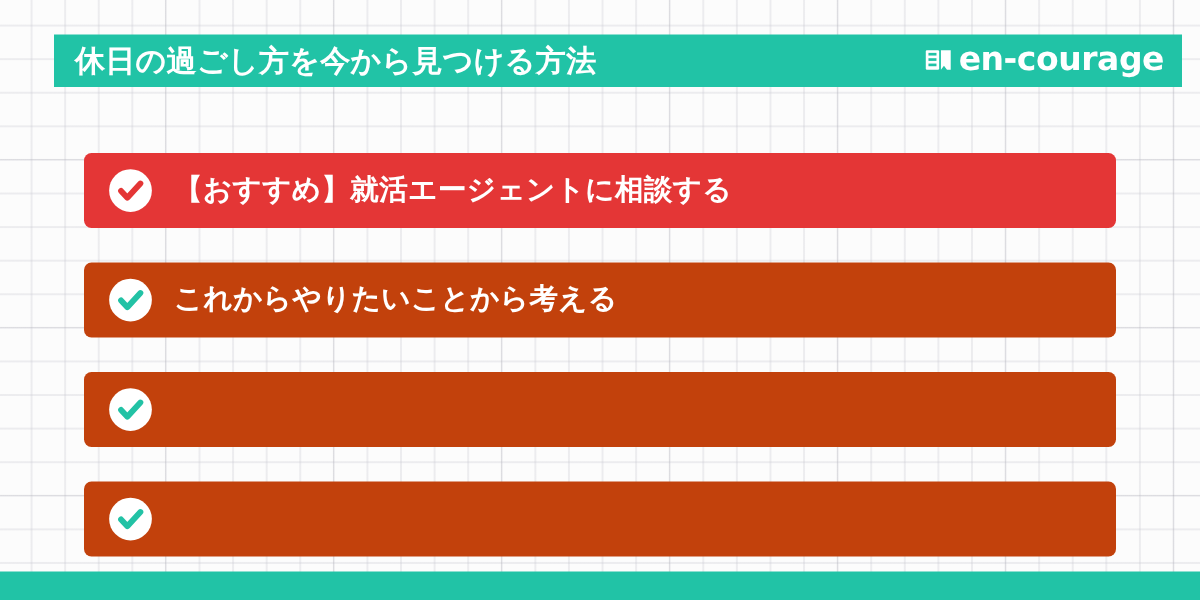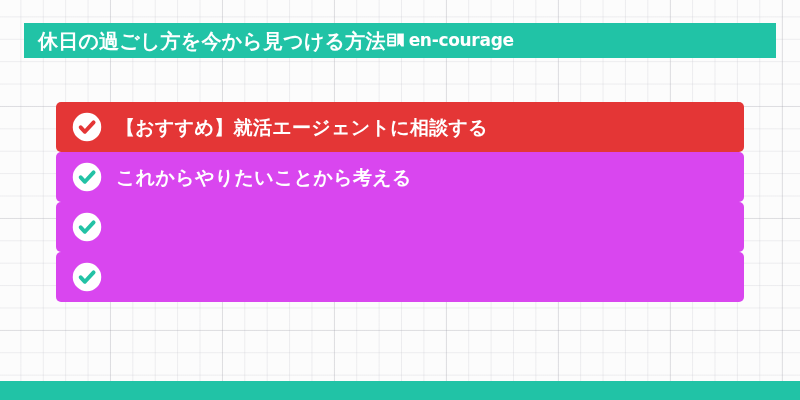--- a/index.html
+++ b/index.html
@@ -38,28 +38,28 @@
       112px 112px,
       22.4px 22.4px,
       22.4px 22.4px;
     background-position: -2px -6px, -2px -6px, -2px -6px, -2px -6px;
     pointer-events: none;
   }
 
   
   #header-band {
     position: absolute;
-    left: 24px;
+    left: 36px;
     top: 23px;
     width: 752px;
     height: 35px;
     background: #21c3a6;
     display: flex;
     align-items: center;
-    justify-content: flex-start;
+    justify-content: space-between;
     box-sizing: border-box;
     padding: 0 12px 0 14px;
   }
   #header-title {
     color: #ffffff;
     font-size: 20px;
     font-weight: bold;
     letter-spacing: 0.2px;
     line-height: 1;
     white-space: nowrap;
@@ -72,47 +72,47 @@
     transform: translateY(-0.5px);
   }
   #brand-icon {
     display: block;
     width: 19px;
     height: 19px;
     flex: none;
   }
   #brand-name {
     color: #ffffff;
-    font-size: 17px;
+    font-size: 22px;
     font-weight: bold;
     letter-spacing: -0.3px;
     line-height: 1;
     white-space: nowrap;
   }
 
   
   #item-list {
     position: absolute;
     left: 56px;
     top: 102px;
     width: 688px;
     display: flex;
     flex-direction: column;
-    gap: 0;
+    gap: 23px;
   }
   .list-item {
     height: 50px;
     border-radius: 5px;
     display: flex;
     align-items: center;
     padding-left: 16px;
     box-sizing: border-box;
   }
   .list-item.accent-red   { background: #e43636; }
-  .list-item.accent-teal  { background: #d946ef; }
+  .list-item.accent-teal  { background: #c2410c; }
 
   .check-icon {
     width: 30px;
     height: 30px;
     flex: none;
     display: block;
     margin-right: 14px;
   }
   .item-label {
     color: #ffffff;

